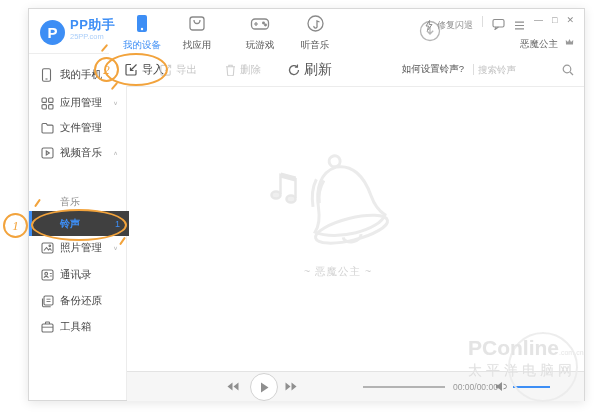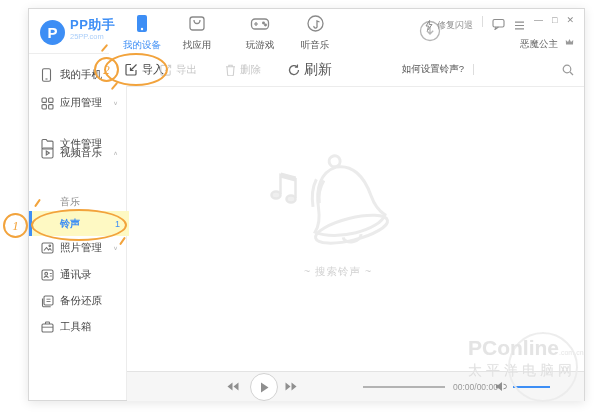--- a/index.html
+++ b/index.html
@@ -41,21 +41,21 @@
                 font-family:"Liberation Sans","DejaVu Sans",sans-serif;}
   .search input::placeholder{color:#c3c3c3;}
 
   
   .sidebar-border{position:absolute;left:97px;top:77px;bottom:0;width:1px;background:#ececec;}
   .s-item,.s-sub{position:absolute;left:0;width:97px;height:24px;display:flex;align-items:center;cursor:pointer;}
   .s-icon{position:absolute;left:12px;width:14px;height:14px;display:flex;align-items:center;}
   .s-label{position:absolute;left:31px;font-size:10.5px;color:#454545;white-space:nowrap;}
   .s-chev{position:absolute;right:8px;font-size:7px;color:#bbb;transform:scaleY(.8);}
   .s-sub .s-label{color:#8f8f8f;font-size:10px;}
-  .s-sub.active{background:#fef9c3;border-left:3px solid #3d8ef5;height:25px;}
+  .s-sub.active{background:#404040;border-left:3px solid #3d8ef5;height:25px;}
   .s-sub.active .s-label{color:#3d8ef5;font-weight:bold;left:28px;}
   .s-count{position:absolute;right:9px;font-size:9px;color:#3d8ef5;}
 
   
   .empty{position:absolute;left:229px;top:138px;width:160px;text-align:center;}
   .empty-text{font-size:10.5px;color:#d2d2d2;letter-spacing:1px;margin-top:4px;}
 
   
   .player{position:absolute;left:98px;right:0;top:362px;height:29px;background:#f6f6f6;border-top:1px solid #e3e3e3;}
   .pctl{position:absolute;top:0;height:29px;display:flex;align-items:center;}
@@ -200,20 +200,21 @@
             <path d="M10.5,6 a4.5,4.5 0 1 1 -1.4,-3.2"></path>
             <path d="M9.5,0.5 v2.6 h-2.6" stroke-width="1.1"></path>
           </svg>
         <span class="tlabel" style="font-size:14px;color:#555">刷新</span>
       </div>
       <div class="help">
         <span>如何设置铃声?</span>
       </div>
       <div class="vdiv" style="position:absolute;right:110px;top:11px"></div>
       <div class="search">
+        <input type="text" placeholder="搜索铃声" style="">
         <svg width="12" height="12" viewBox="0 0 12 12" fill="none" stroke="#9a9a9a" stroke-width="1.2">
             <circle cx="5" cy="5" r="3.8"></circle>
             <path d="M8,8 L11,11"></path>
           </svg>
       </div>
     </div>
     <div class="toolbar-border"></div>
     <div class="sidebar-border"></div>
 
     <div class="s-item" style="top:54px">
@@ -230,21 +231,21 @@
         <svg width="13" height="13" viewBox="0 0 13 13" fill="none" stroke="#6f6f6f" stroke-width="1.1">
             <rect x="1" y="1" width="4.4" height="4.4" rx="1"></rect>
             <rect x="7.6" y="1" width="4.4" height="4.4" rx="1"></rect>
             <rect x="1" y="7.6" width="4.4" height="4.4" rx="1"></rect>
             <rect x="7.6" y="7.6" width="4.4" height="4.4" rx="1"></rect>
           </svg>
       </span>
       <span class="s-label">应用管理</span>
       <span class="s-chev">∨</span>
     </div>
-    <div class="s-item" style="top:123px">
+    <div class="s-item" style="top:107px">
       <span class="s-icon">
         <svg width="13" height="12" viewBox="0 0 13 12" fill="none" stroke="#6f6f6f" stroke-width="1.1">
             <path d="M1,2.5 a1,1 0 0 1 1,-1 h3.2 l1.2,1.6 H11 a1,1 0 0 1 1,1 V10 a1,1 0 0 1 -1,1 H2 a1,1 0 0 1 -1,-1 Z"></path>
           </svg>
       </span>
       <span class="s-label">文件管理</span>
     </div>
     <div class="s-item" style="top:132px">
       <span class="s-icon">
         <svg width="13" height="12" viewBox="0 0 13 12" fill="none" stroke="#6f6f6f" stroke-width="1.1">
@@ -317,21 +318,21 @@
             <path d="M60,26 C54,33 51,42 50,52"></path>
           </g>
           <g stroke="#e7e7e7" stroke-width="2.5">
             <ellipse cx="13" cy="48" rx="4.5" ry="3.5" fill="#efefef"></ellipse>
             <ellipse cx="28" cy="52" rx="4.5" ry="3.5" fill="#efefef"></ellipse>
             <path d="M17.5,47 V28 L32.5,32 V51"></path>
             <path d="M17.5,28 L32.5,32" stroke-width="5"></path>
           </g>
         </g>
       </svg>
-      <div class="empty-text">~ 搜索铃声 ~</div>
+      <div class="empty-text">~ 恶魔公主 ~</div>
     </div>
 
     <div class="player">
       <div class="pctl" style="left:100px">
         <svg width="12" height="9" viewBox="0 0 12 9">
             <path d="M5.5,0.5 L0.5,4.5 L5.5,8.5 Z M11.5,0.5 L6.5,4.5 L11.5,8.5 Z" fill="#8f8f8f"></path>
           </svg>
       </div>
       <div class="playbtn">
         <svg width="9" height="11" viewBox="0 0 9 11">

